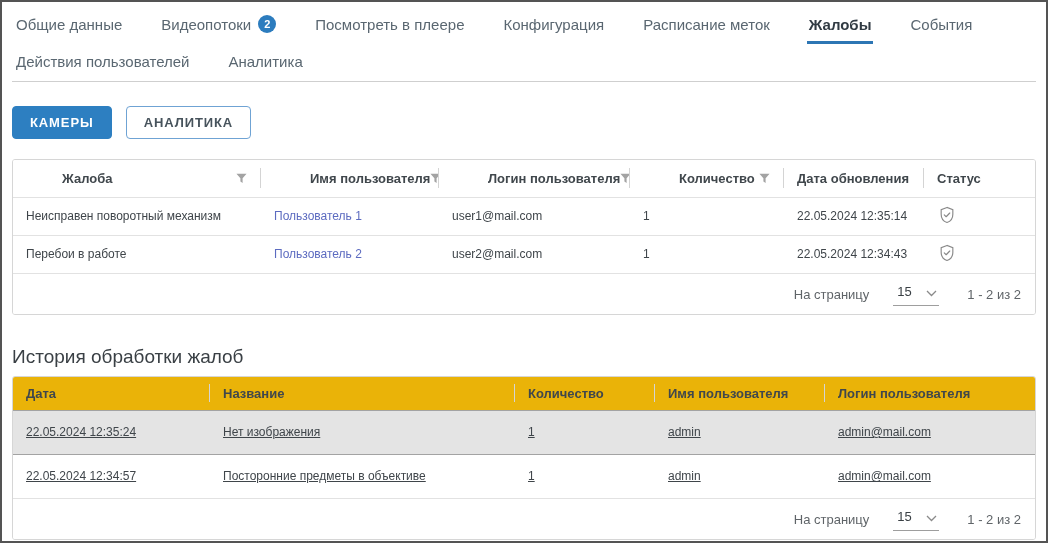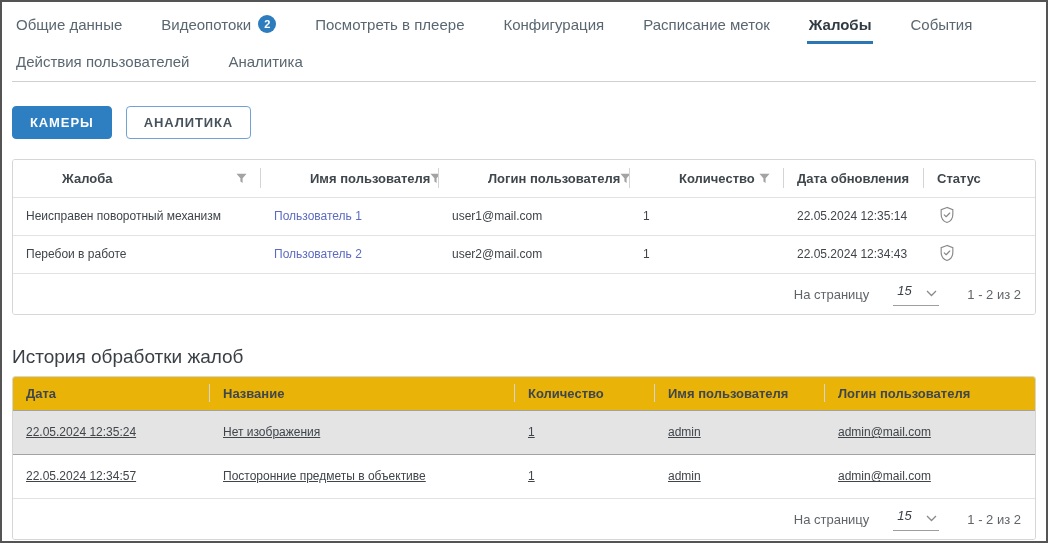--- a/index.html
+++ b/index.html
@@ -67,23 +67,23 @@
   .t2 tr.hl td { background:#e4e4e4; }
 
   
   .table-footer {
     border-top:1px solid #e2e2e2; height:41px;
     display:flex; align-items:center; justify-content:flex-end;
     padding-right:14px; gap:28px; background:#fff;
   }
   .pp-label { font-size:13px; color:#5f6468; }
   .pp-select {
-    display:inline-flex; justify-content:space-between;
+    display:inline-flex; align-items:center; justify-content:space-between;
     width:46px; border-bottom:1px solid #9e9e9e; padding:0 2px 4px 4px;
-    cursor:pointer; margin-left:-4px;font-style:italic;
+    cursor:pointer; margin-left:-4px;
   }
   .pp-select .pp-val { font-size:13px; color:#3a4045; }
   .pp-range { font-size:13px; color:#5f6468; }
 
   
   .section-title {
     margin:31px 10px 8px 10px;
     font-size:19px; font-weight:400; color:#3a4045;
   }
 

